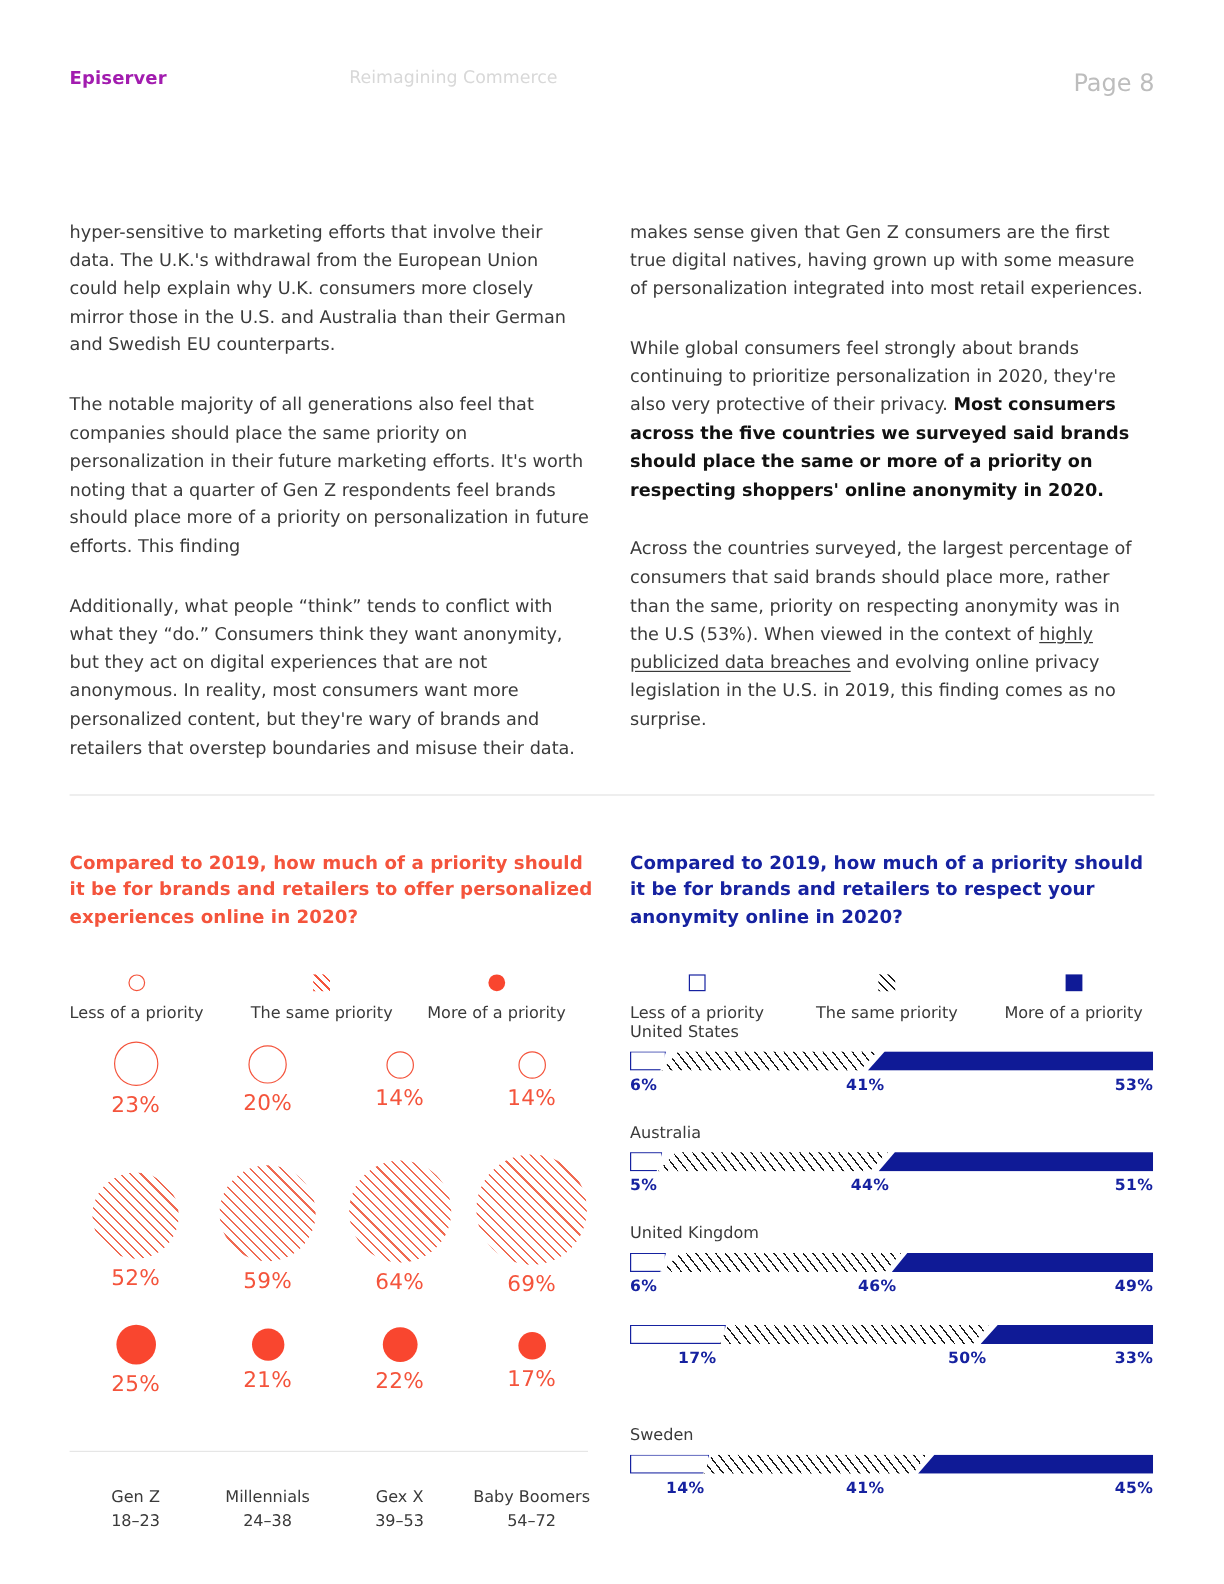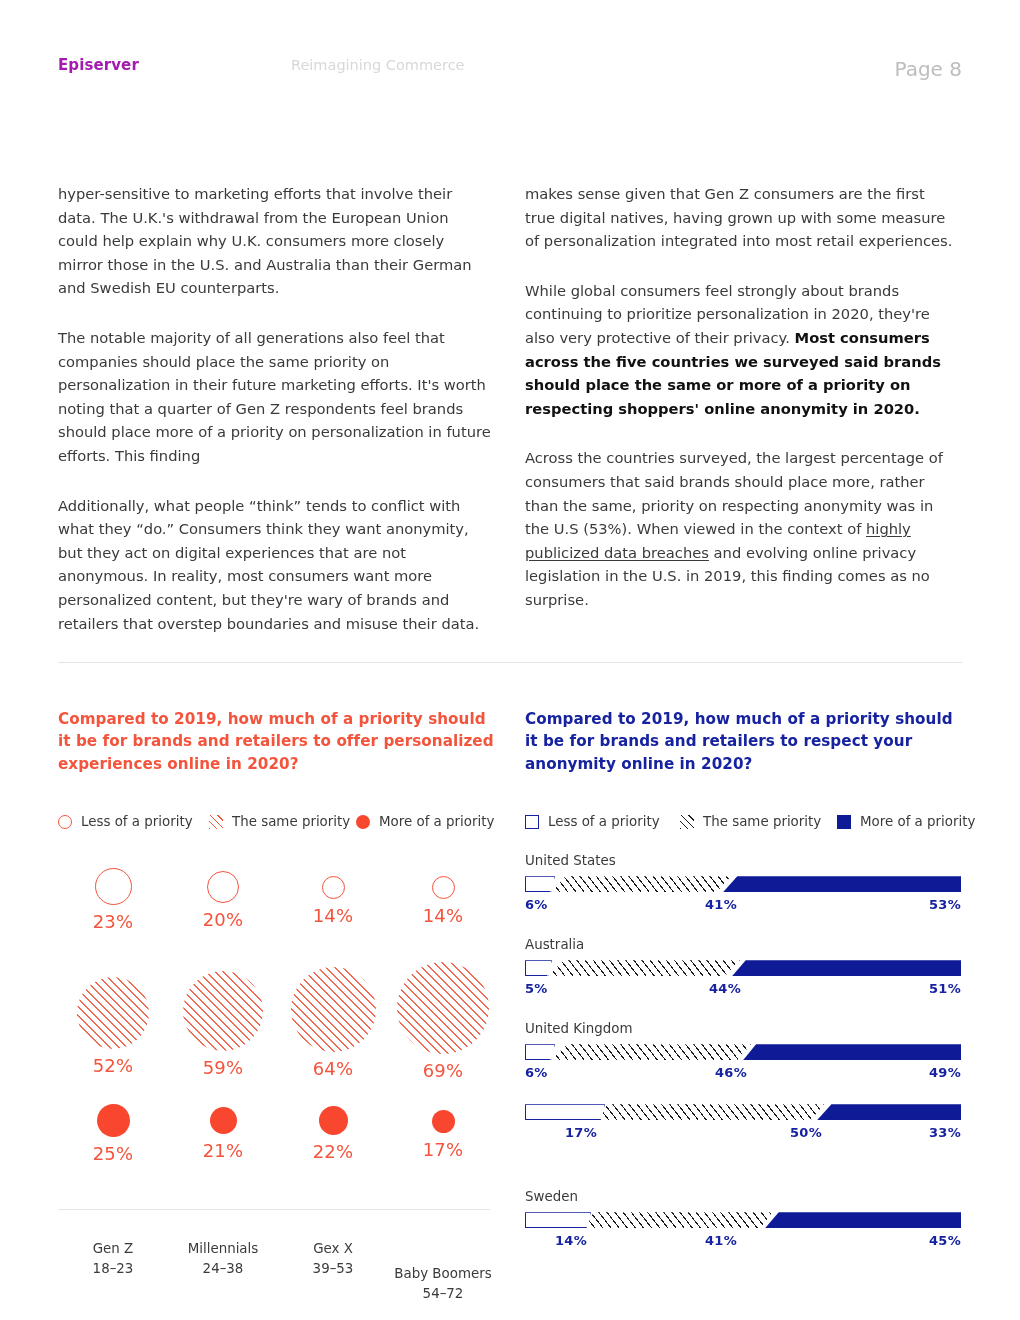--- a/index.html
+++ b/index.html
@@ -42,21 +42,21 @@
   
   .panel{position:absolute;top:708px;width:440px;}
   .panel-left{left:58px;}
   .panel-right{left:525px;}
 
   .q-title{font-size:15.2px;font-weight:700;line-height:22.4px;margin:0;letter-spacing:.05px;}
   .q-left{color:#f4543c;}
   .q-right{color:#1622a0;}
 
   .legend{position:relative;height:20px;margin-top:37px;}
-  .lg{position:absolute;top:0;display:flex;align-items:center;gap:9px;white-space:nowrap;}
+  .lg{position:absolute;top:0;display:flex;align-items:center;gap:9px;white-space:nowrap;flex-direction:column;}
   .lg-txt{font-size:13.4px;color:#3a3a3a;line-height:20px;}
 
   .swatch{width:14px;height:14px;flex:0 0 14px;position:relative;}
   .sw-ring-o{border:1.4px solid #f4543c;border-radius:50%;box-sizing:border-box;}
   .sw-fill-o{background:#f9462f;border-radius:50%;}
   .sw-hatch-o{background:
      repeating-linear-gradient(45deg,#f4543c 0 1.3px,transparent 1.3px 5px);}
   .sw-sq-b{border:1.7px solid #1622a0;box-sizing:border-box;background:#fff;}
   .sw-fill-b{background:#0f1a96;}
   .sw-hatch-b{background:
@@ -202,21 +202,21 @@
           <div>18–23</div>
         </div>
         <div class="gen" style="left:110px;width:110px;">
           <div>Millennials</div>
           <div>24–38</div>
         </div>
         <div class="gen" style="left:220px;width:110px;">
           <div>Gex X</div>
           <div>39–53</div>
         </div>
-        <div class="gen" style="left:330px;width:110px;margin-top:25px;">
+        <div class="gen" style="left:330px;width:110px;">
           <div>Baby Boomers</div>
           <div>54–72</div>
         </div>
       </div>
     </div>
   </div>
 
   <div class="panel panel-right">
     <p class="q-title q-right">Compared to 2019, how much of a priority should it be for brands and retailers to respect your anonymity online in 2020?</p>
 

